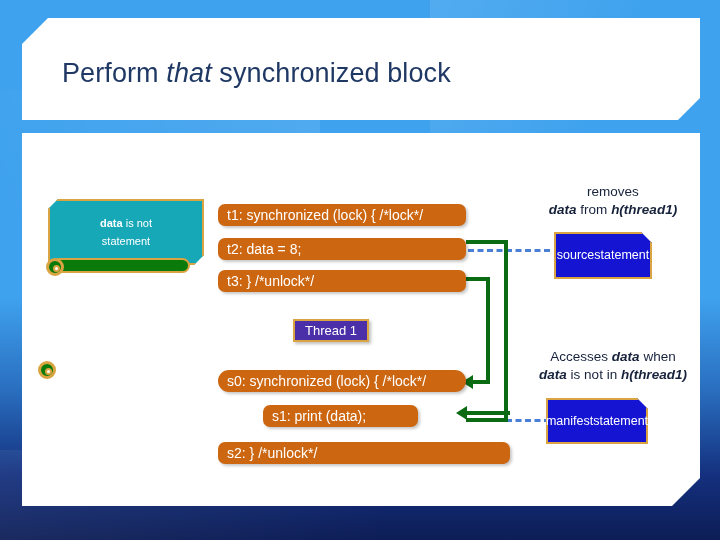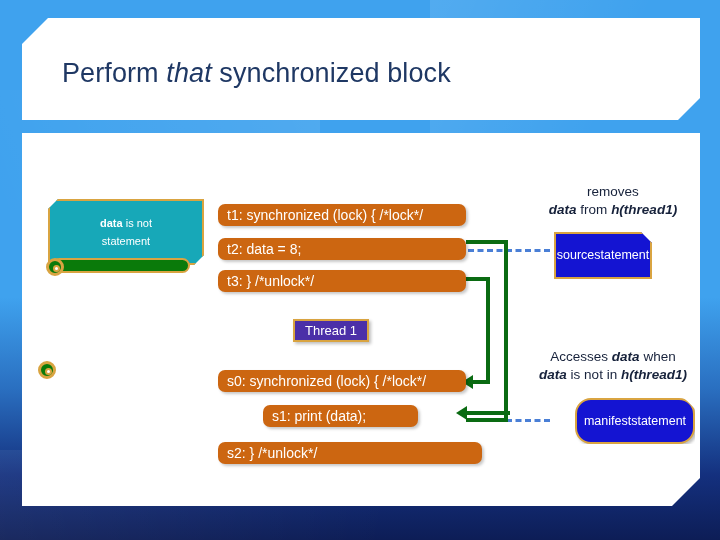--- a/index.html
+++ b/index.html
@@ -169,43 +169,43 @@
     <span>t2:     data = 8;</span>
   </div>
   <div class="stmt abs" style="left:218px;top:270px;width:248px;">
     <span>t3: } /*unlock*/</span>
   </div>
 
   <div class="thread-badge abs ctext" style="left:293px;top:319px;">
     <span>Thread 1</span>
   </div>
 
-  <div class="stmt abs" style="left:218px;top:370px;width:248px;">
+  <div class="stmt abs" style="left:218px;top:370px;width:248px;border-radius:11px;">
     <span>s0: synchronized (lock) { /*lock*/</span>
   </div>
   <div class="stmt abs" style="left:263px;top:405px;width:155px;align-items:center;">
     <span>s1: print (data);</span>
   </div>
-  <div class="stmt abs" style="left:218px;top:442px;width:264px;">
+  <div class="stmt abs" style="left:218px;top:442px;width:292px;">
     <span>s2: } /*unlock*/</span>
   </div>
 
   <div class="note abs" style="left:510px;top:183px;width:206px;">
     <div>removes</div>
     <div><b>data</b><span> from </span><i>h(thread1)</i></div>
   </div>
 
   <div class="blue-box abs ctext" style="left:554px;top:232px;width:98px;height:47px;">
     <span>source</span>
     <span>statement</span>
   </div>
 
   <div class="note abs" style="left:508px;top:348px;width:210px;">
     <div><span>Accesses </span><b>data</b><span> when</span></div>
     <div><b>data</b><span> is not in </span><i>h(thread1)</i></div>
   </div>
 
-  <div class="blue-box abs ctext" style="left:575px;top:398px;width:120px;height:46px;border-radius:16px;">
+  <div class="blue-box abs ctext" style="left:546px;top:398px;width:102px;height:46px;">
     <span>manifest</span>
     <span>statement</span>
   </div>
 
 </div>
 
 </body></html>

